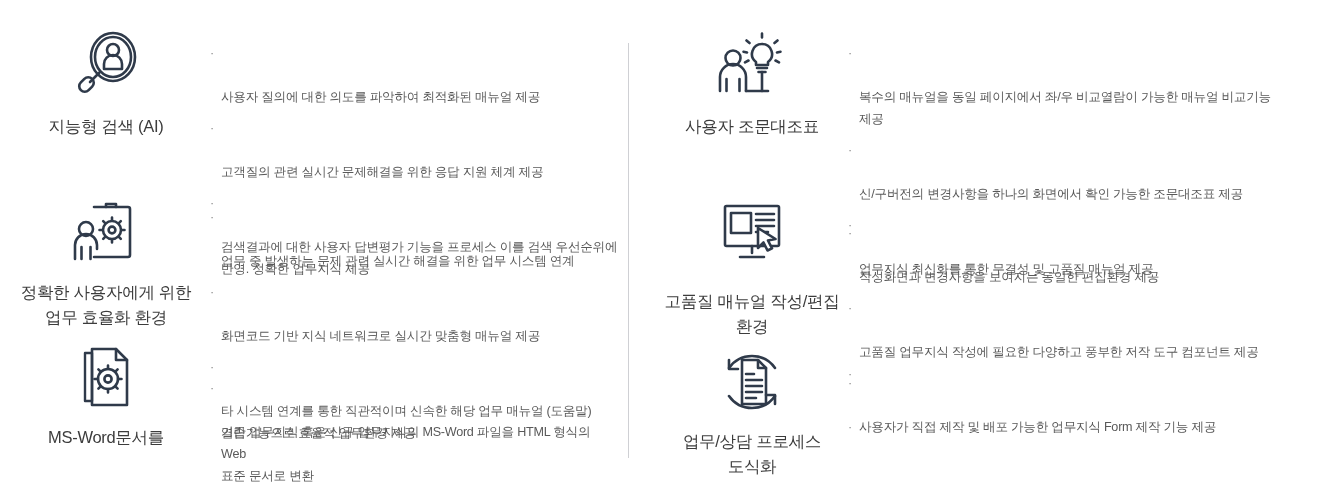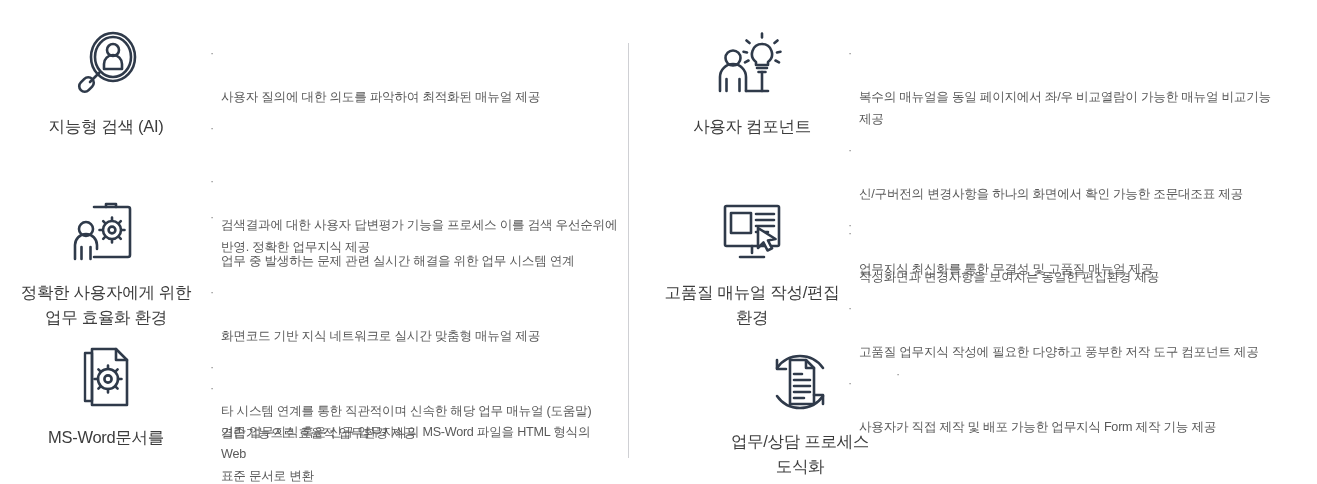--- a/index.html
+++ b/index.html
@@ -115,22 +115,22 @@
     line-height: 22px;
   }
 
   
   .column-left  .feature:nth-child(3) .feature-body { padding-top: 44px; }
   .column-right .feature:nth-child(2) .feature-body { padding-top: 34px; }
   .column-right .feature:nth-child(3) .feature-body { padding-top: 30px; }
   .column-left  .feature:nth-child(2) .feature-body { padding-top: 18px; }
   .column-left  .feature:nth-child(2) .feature-icon-block,
   .column-left  .feature:nth-child(3) .feature-icon-block { padding-top: 6px; }
-  .column-right .feature:nth-child(2) .feature-icon-block { padding-top: 6px; }
-  .column-right .feature:nth-child(3) .feature-icon-block { padding-top: 10px; margin-left: 48px; }
+  .column-right .feature:nth-child(2) .feature-icon-block { padding-top: 6px; gap: 9px; }
+  .column-right .feature:nth-child(3) .feature-icon-block { padding-top: 10px; }
 </style>
 </head>
 <body>
 
 <div class="board">
 
   <div class="column column-left">
 
     <div class="feature">
       <div class="feature-icon-block">
@@ -147,20 +147,21 @@
         <div class="feature-title">지능형 검색 (AI)</div>
       </div>
       <div class="feature-body">
         <ul class="bullet-list">
           <li class="bullet-item">
             <span class="bullet-dot">·</span>
             <span>사용자 질의에 대한 의도를 파악하여 최적화된 매뉴얼 제공</span>
           </li>
           <li class="bullet-item">
             <span class="bullet-dot">·</span>
+            <span>고객질의 관련 실시간 문제해결을 위한 응답 지원 체계 제공</span>
           </li>
           <li class="bullet-item">
             <span class="bullet-dot">·</span>
             <span>검색결과에 대한 사용자 답변평가 기능을 프로세스 이를 검색  우선순위에
 반영. 정확한 업무지식 제공</span>
           </li>
         </ul>
       </div>
     </div>
 
@@ -244,21 +245,21 @@
             <path d="M12.5 60 v-12 M25.5 60 v-12"></path>
             <path d="M32 60 h22"></path>
             <path d="M48 13 a10 10 0 0 1 6 18 v3 h-12 v-3 a10 10 0 0 1 6 -18 z"></path>
             <path d="M43 37 h10 M44.5 41 h7"></path>
             <path d="M48 41 v19"></path>
             <path d="M48 6.5 v-4 M60.5 12 l3 -2.5 M35.5 12 l-3 -2.5
                      M63 21.5 l3.5 -0.8 M33 21.5 l-3.5 -0.8
                      M61.5 29.5 l3.5 1.8 M34.5 29.5 l-3.5 1.8"></path>
           </svg>
         </div>
-        <div class="feature-title">사용자 컴포넌트</div>
+        <div class="feature-title">사용자 조문대조표</div>
       </div>
       <div class="feature-body">
         <ul class="bullet-list">
           <li class="bullet-item">
             <span class="bullet-dot">·</span>
             <span>복수의 매뉴얼을 동일 페이지에서 좌/우 비교열람이 가능한 매뉴얼 비교기능
 제공</span>
           </li>
           <li class="bullet-item">
             <span class="bullet-dot">·</span>

